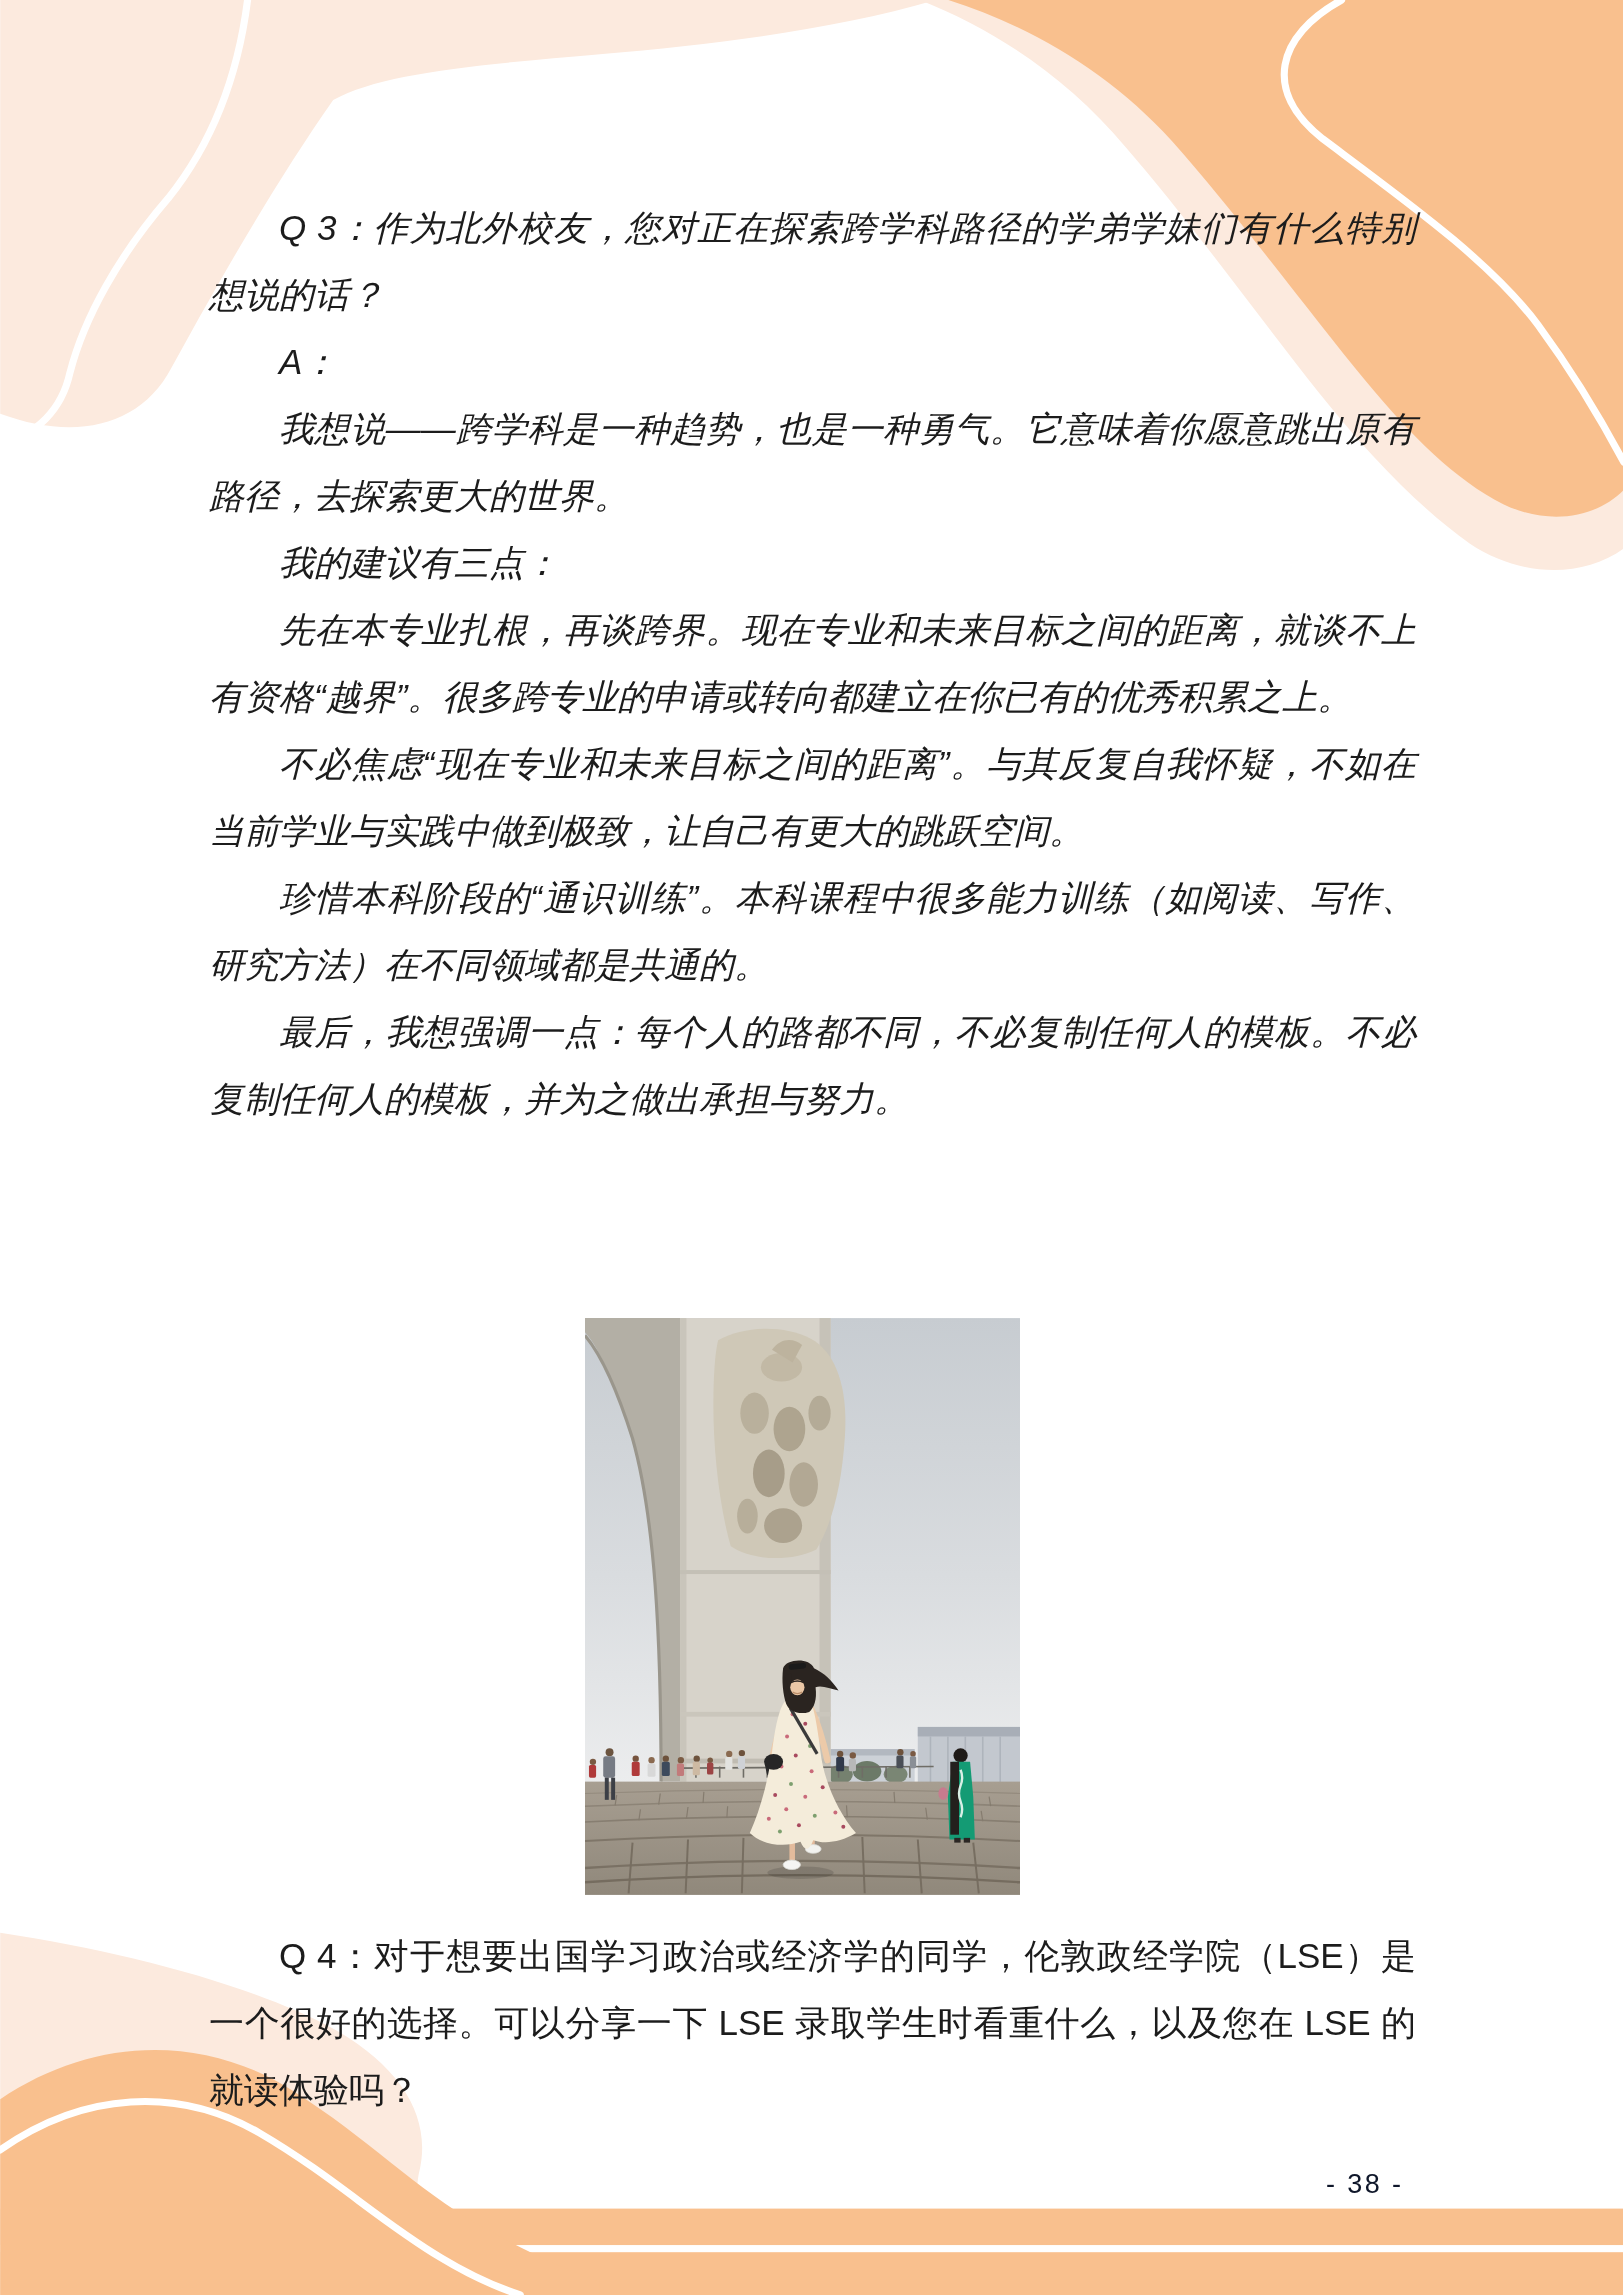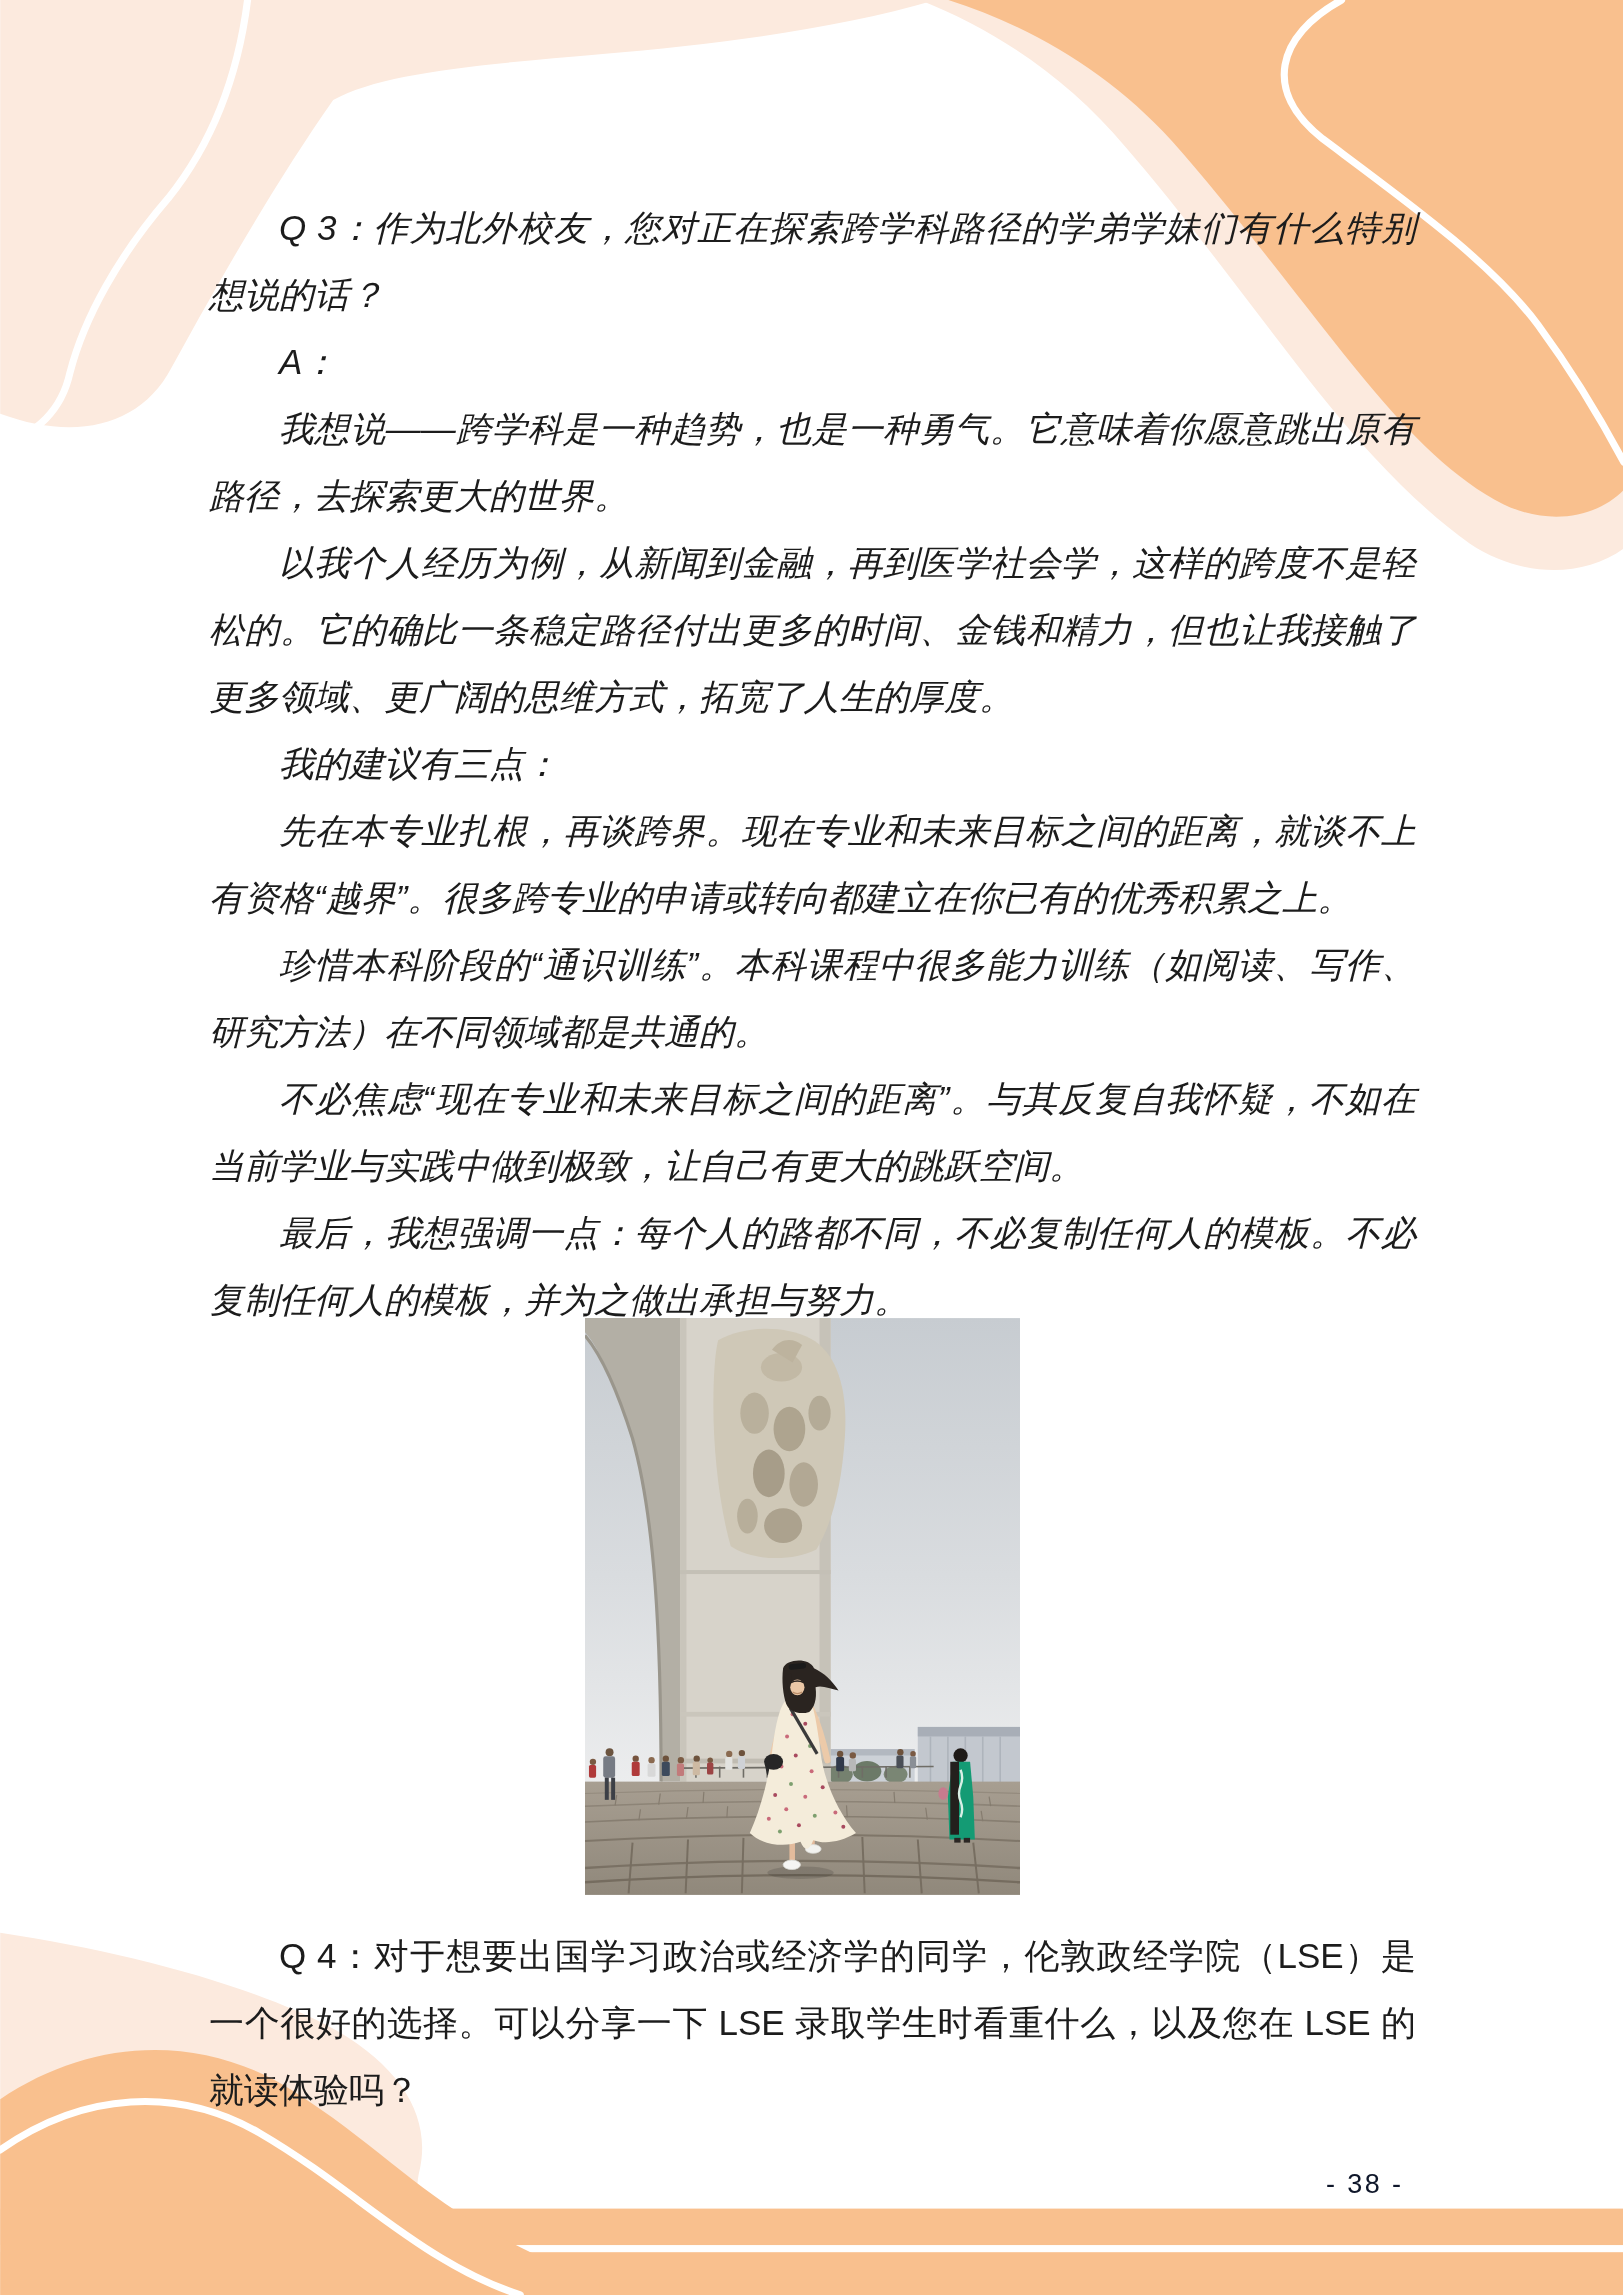--- a/index.html
+++ b/index.html
@@ -60,25 +60,24 @@
     <path d="M0,2712 C105,2638 225,2632 326,2690 C420,2745 476,2800 556,2848 C602,2876 632,2887 656,2895" fill="none" stroke="#ffffff" stroke-width="9" stroke-linecap="round"></path>
   </g>
 </svg>
 
 <div class="content">
 
   <div class="text-block">
     <p>Q 3：作为北外校友，您对正在探索跨学科路径的学弟学妹们有什么特别想说的话？</p>
     <p>A：</p>
     <p>我想说——跨学科是一种趋势，也是一种勇气。它意味着你愿意跳出原有路径，去探索更大的世界。</p>
-    <p>以我个人经历为例，从新闻到金融，再到医学社会学，这样的跨度不是轻松的。它的确比一条稳定路径付出更多的时间、金钱和精力，但也让我接触了更多领域、更广阔的思维方式，拓宽了人生的厚度。</p>
     <p>我的建议有三点：</p>
     <p>先在本专业扎根，再谈跨界。现在专业和未来目标之间的距离，就谈不上有资格“越界”。很多跨专业的申请或转向都建立在你已有的优秀积累之上。</p>
+    <p>不必焦虑“现在专业和未来目标之间的距离”。与其反复自我怀疑，不如在当前学业与实践中做到极致，让自己有更大的跳跃空间。</p>
     <p>珍惜本科阶段的“通识训练”。本科课程中很多能力训练（如阅读、写作、研究方法）在不同领域都是共通的。</p>
-    <p>不必焦虑“现在专业和未来目标之间的距离”。与其反复自我怀疑，不如在当前学业与实践中做到极致，让自己有更大的跳跃空间。</p>
     <p>最后，我想强调一点：每个人的路都不同，不必复制任何人的模板。不必复制任何人的模板，并为之做出承担与努力。</p>
   </div>
 
   <div class="photo-frame">
     <svg viewBox="0 0 549 728" xmlns="http://www.w3.org/2000/svg">
       <defs>
         <linearGradient id="sky" x1="0" y1="0" x2="0" y2="1">
           <stop offset="0" stop-color="#c7ccd1"></stop>
           <stop offset="0.55" stop-color="#d9dcdf"></stop>
           <stop offset="1" stop-color="#ecedee"></stop>

